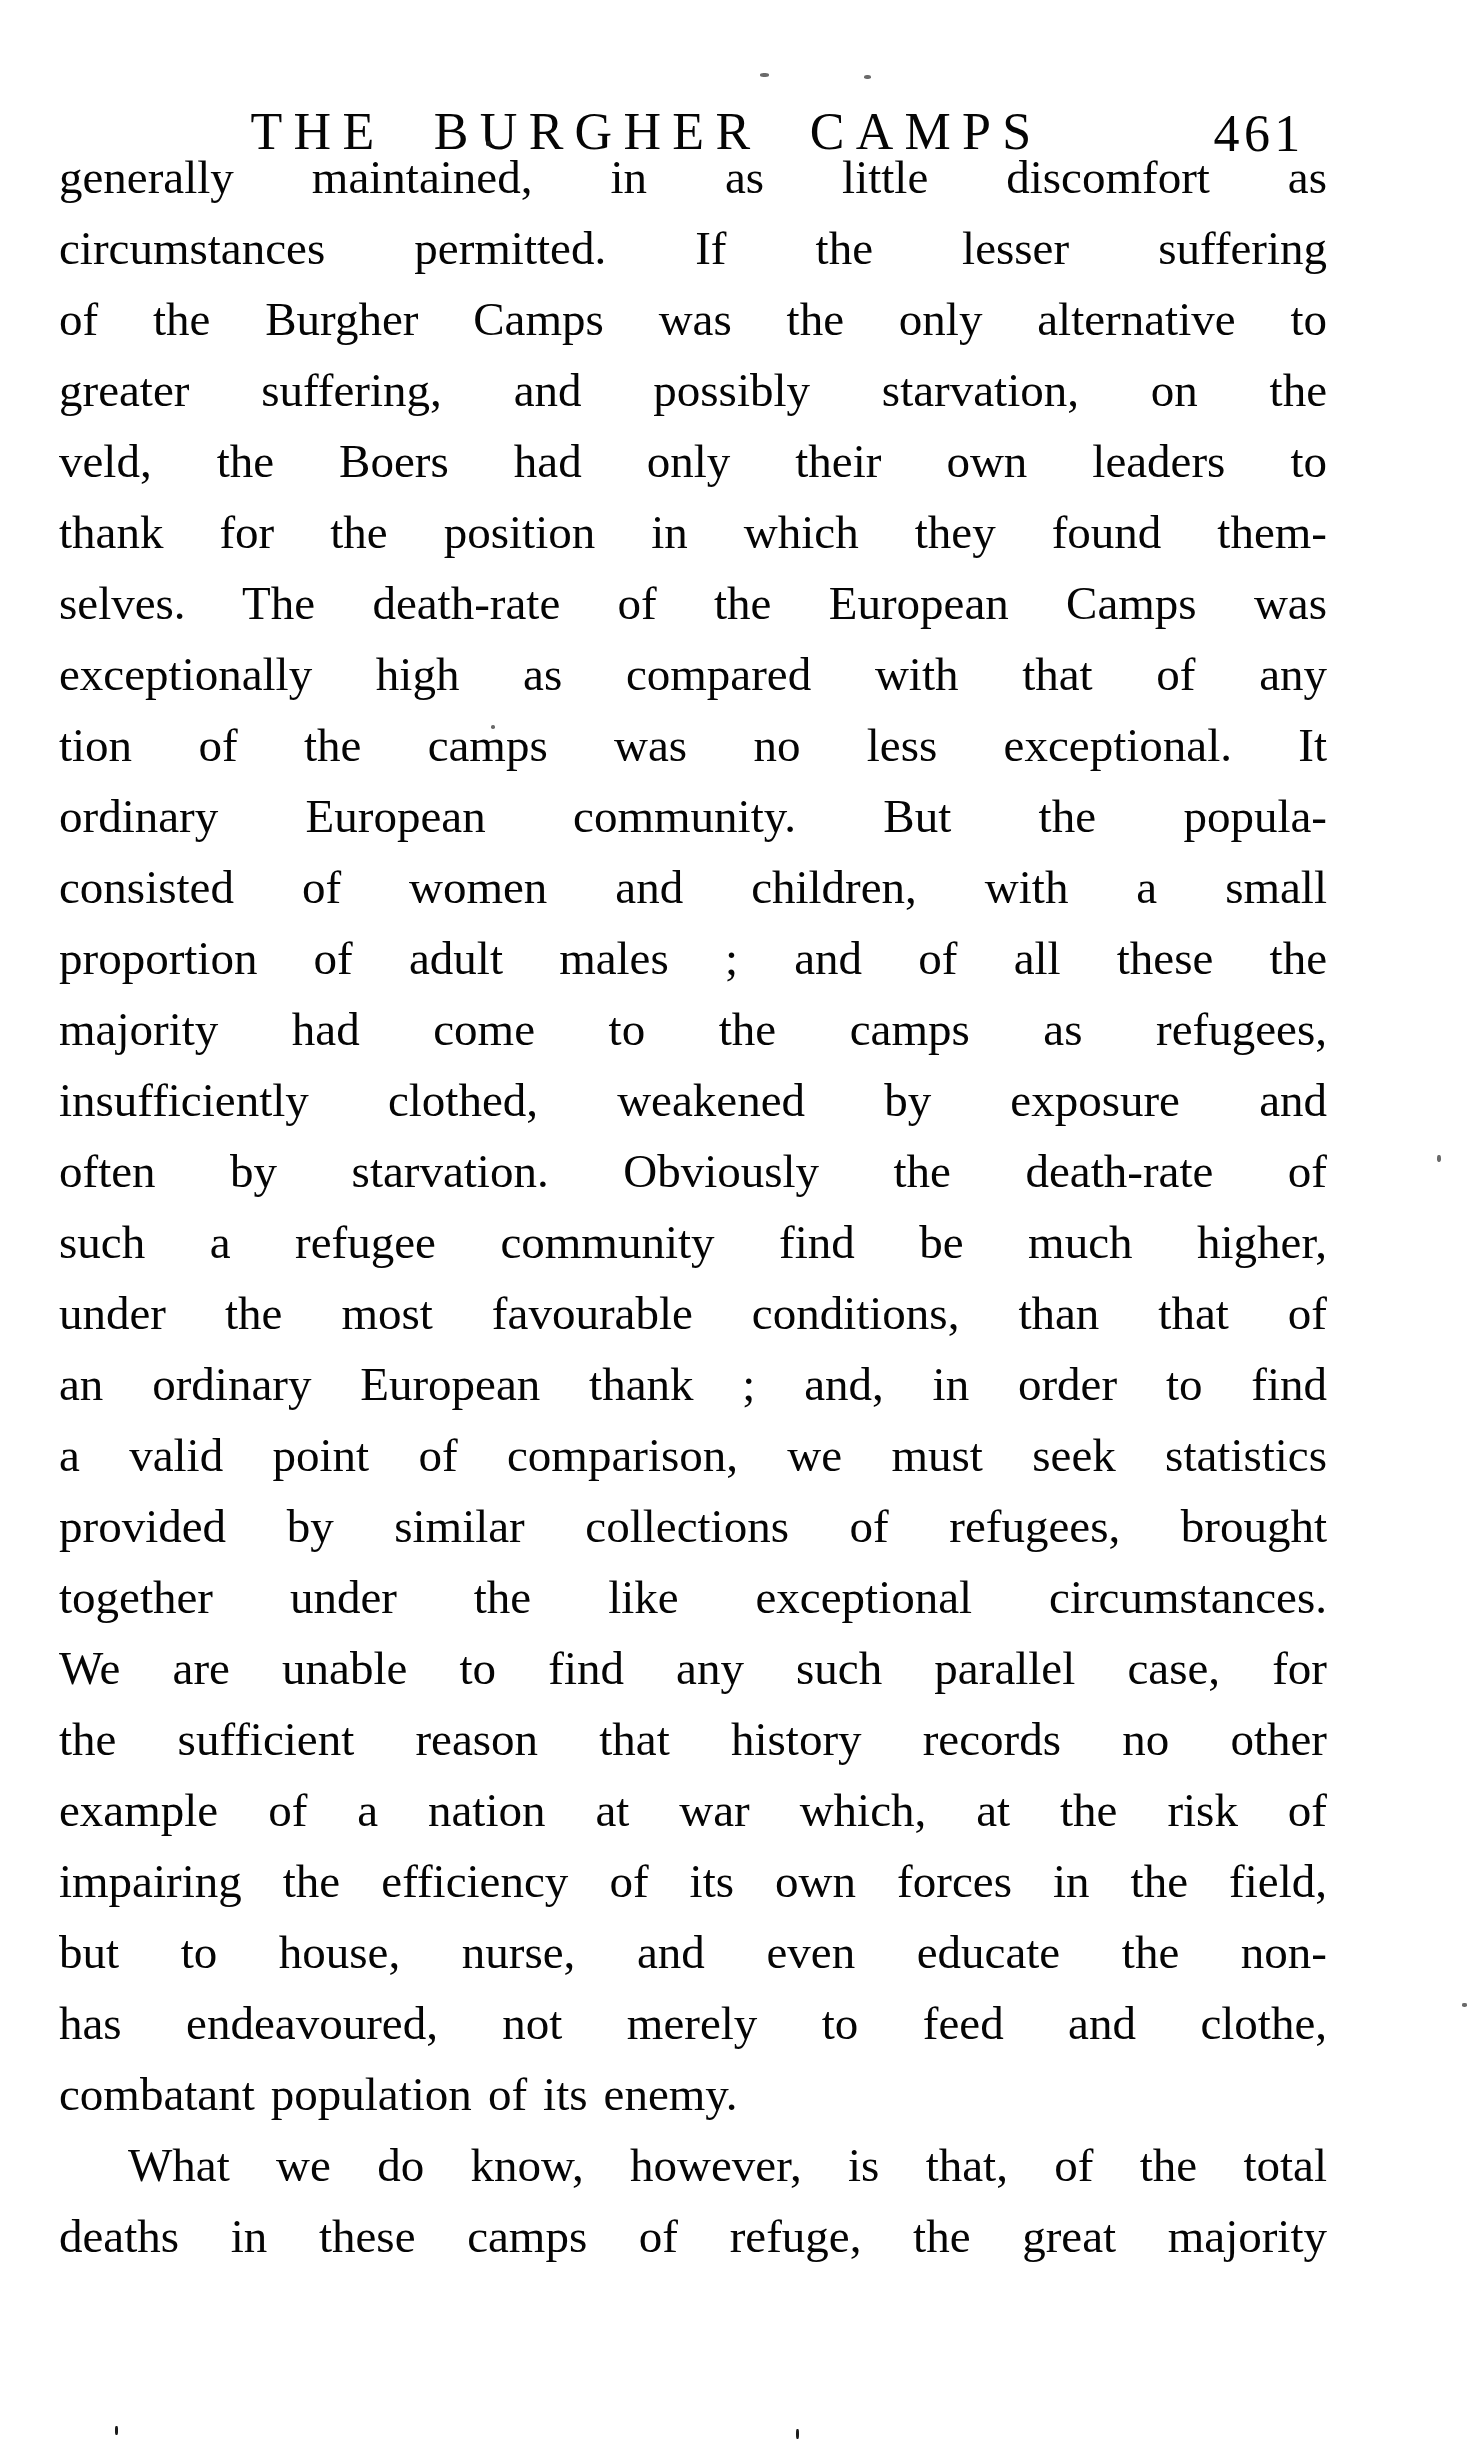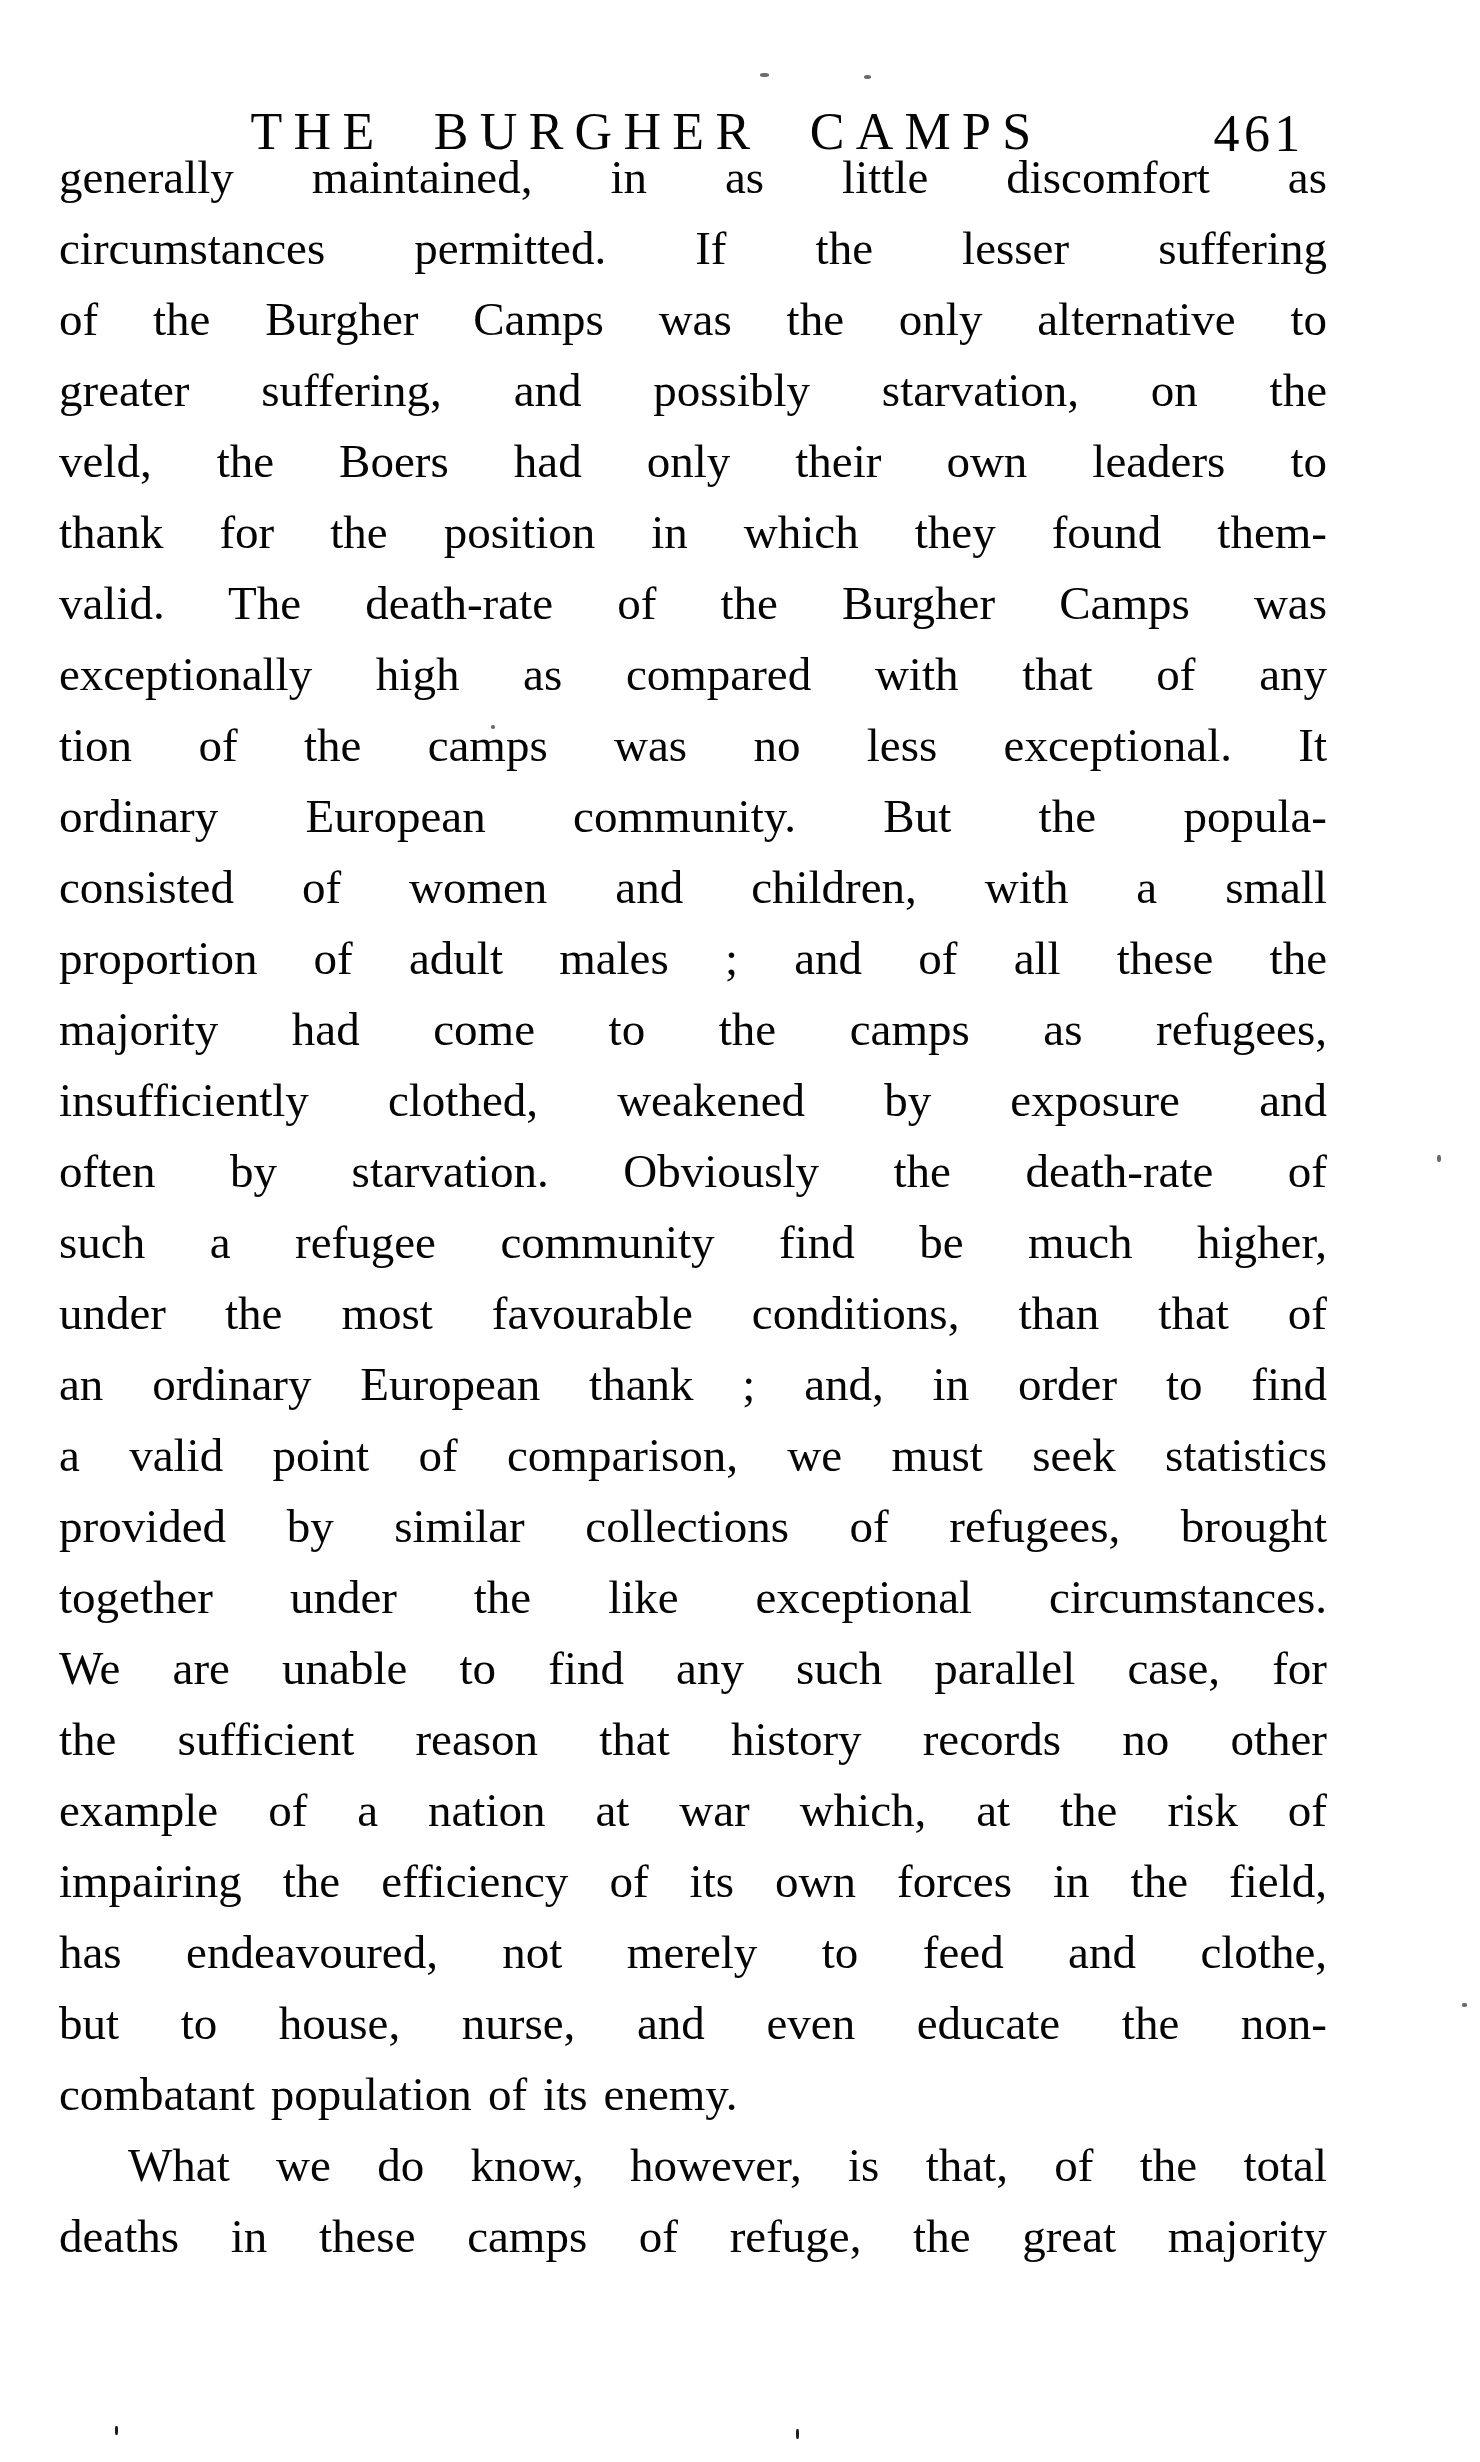--- a/index.html
+++ b/index.html
@@ -83,41 +83,41 @@
     <div class="page-number">461</div>
   </div>
 
   <div class="body-text">
     <div class="line">generally maintained, in as little discomfort as</div>
     <div class="line">circumstances permitted. If the lesser suffering</div>
     <div class="line">of the Burgher Camps was the only alternative to</div>
     <div class="line">greater suffering, and possibly starvation, on the</div>
     <div class="line">veld, the Boers had only their own leaders to</div>
     <div class="line">thank for the position in which they found them-</div>
-    <div class="line">valid. The death-rate of the Burgher Camps was</div>
+    <div class="line">selves. The death-rate of the European Camps was</div>
     <div class="line">exceptionally high as compared with that of any</div>
     <div class="line">tion of the camps was no less exceptional. It</div>
     <div class="line">ordinary European community. But the popula-</div>
     <div class="line">consisted of women and children, with a small</div>
     <div class="line">proportion of adult males ; and of all these the</div>
     <div class="line">majority had come to the camps as refugees,</div>
     <div class="line">insufficiently clothed, weakened by exposure and</div>
     <div class="line">often by starvation. Obviously the death-rate of</div>
     <div class="line">such a refugee community find be much higher,</div>
     <div class="line">under the most favourable conditions, than that of</div>
     <div class="line">an ordinary European thank ; and, in order to find</div>
     <div class="line">a valid point of comparison, we must seek statistics</div>
     <div class="line">provided by similar collections of refugees, brought</div>
     <div class="line">together under the like exceptional circumstances.</div>
     <div class="line">We are unable to find any such parallel case, for</div>
     <div class="line">the sufficient reason that history records no other</div>
     <div class="line">example of a nation at war which, at the risk of</div>
     <div class="line">impairing the efficiency of its own forces in the field,</div>
+    <div class="line">but to house, nurse, and even educate the non-</div>
     <div class="line">has endeavoured, not merely to feed and clothe,</div>
-    <div class="line">but to house, nurse, and even educate the non-</div>
     <div class="line para-end">combatant population of its enemy.</div>
     <div class="line para-start">What we do know, however, is that, of the total</div>
     <div class="line">deaths in these camps of refuge, the great majority</div>
   </div>
 
   <div class="speck light" style="left:760px; top:73px; width:8.7px; height:4.3px;"></div>
   <div class="speck light" style="left:864px; top:75px; width:7px; height:4.3px;"></div>
   <div class="speck" style="left:486px; top:141px; width:5.2px; height:5.2px;"></div>
   <div class="speck light" style="left:491px; top:725px; width:4.3px; height:4.3px;"></div>
   <div class="speck light" style="left:1437px; top:1155px; width:3.5px; height:7px;"></div>

